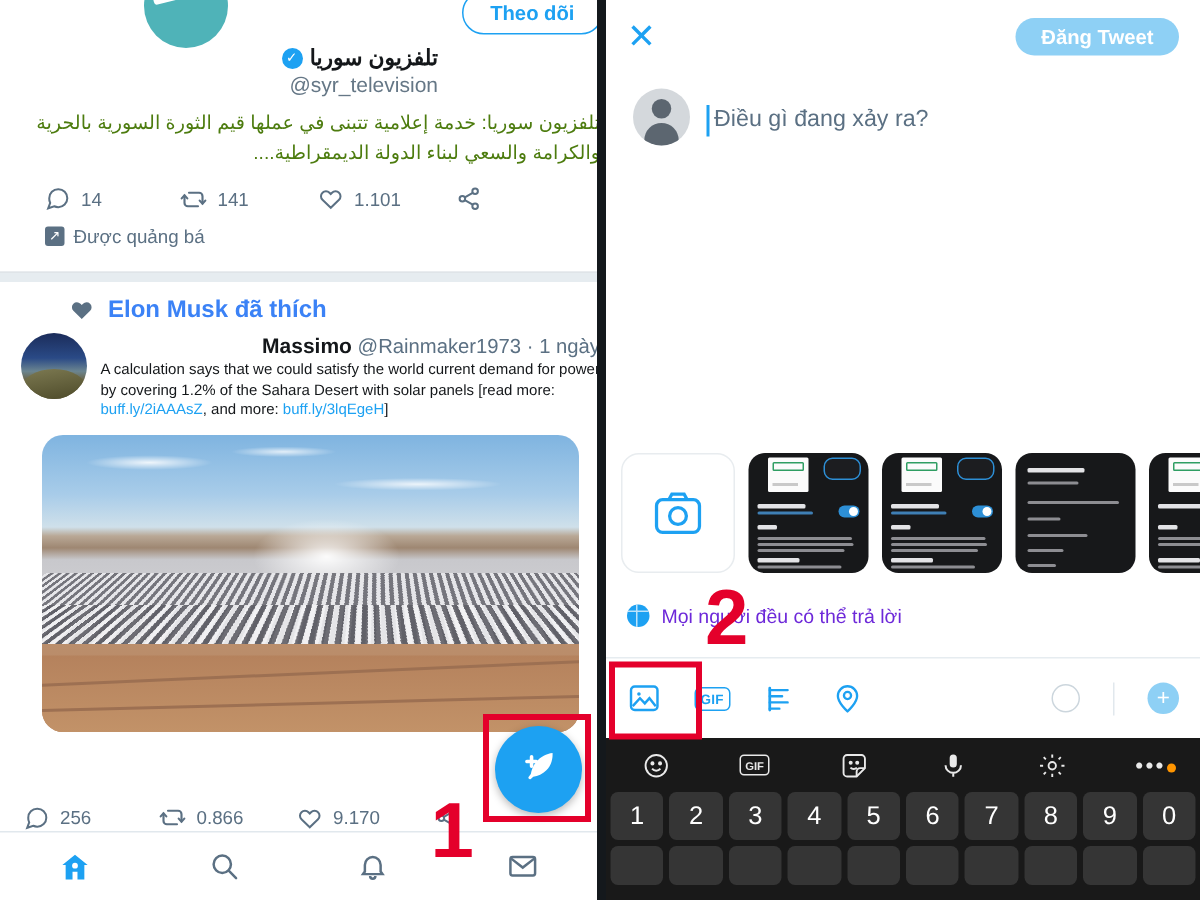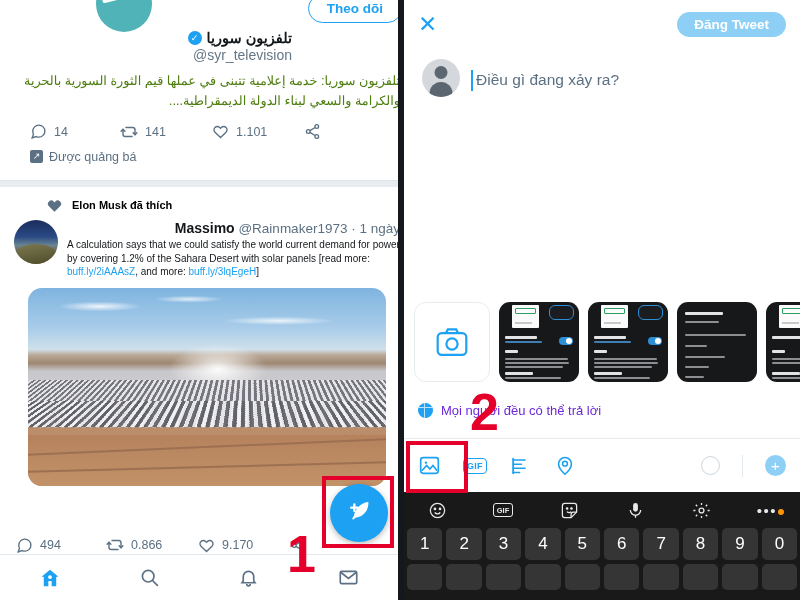--- a/index.html
+++ b/index.html
@@ -71,21 +71,21 @@
     width: 13px; height: 13px; border-radius: 2px; background: #5b7083;
     display: inline-flex; align-items: center; justify-content: center;
     color: #fff; font-size: 9px; line-height: 1;
   }
 
   .divider { height: 7px; background: #e6ecf0; border-top: 1px solid #dfe4e8; }
 
   
   .tweet2 { padding: 10px 14px 0 14px; position: relative; }
   .liked-row { display: flex; align-items: center; gap: 9px; padding-left: 32px; }
-  .liked-text { font-size: 11px; font-weight: bold; color: #000000; }
+  .liked-text { font-size: 16px; font-weight: bold; color: #3b82f6; }
   .t2-main { display: flex; gap: 9px; margin-top: 6px; }
   .t2-avatar {
     width: 44px; height: 44px; min-width: 44px; border-radius: 50%; overflow: hidden;
     background: linear-gradient(#1b2c5a 0%, #2a4a86 38%, #6b8590 58%, #6b6344 72%, #55502f 100%);
     position: relative;
   }
   .t2-avatar::after{
     content:""; position:absolute; left:0; bottom:0; width:100%; height:45%;
     background: linear-gradient(170deg,#7d7a52 0%,#4d4a29 100%);
     border-radius: 50% 50% 0 0 / 70% 70% 0 0;
@@ -382,21 +382,21 @@
         <div class="photo-panels2"></div>
         <div class="photo-ground"></div>
       </div>
     </div>
 
     <div class="actions-row" style="position:absolute; left:0; top:524px; width:398px;">
       <div class="act a1">
         <svg width="17" height="17" viewBox="0 0 24 24" fill="none" stroke="#5b7083" stroke-width="1.9">
           <path d="M21 11.5a8.4 8.4 0 0 1-8.5 8.4 9 9 0 0 1-3.8-.8L3 21l1.9-5.1A8.3 8.3 0 0 1 4 11.5 8.4 8.4 0 0 1 12.5 3 8.4 8.4 0 0 1 21 11.5z"></path>
         </svg>
-        <span>494</span>
+        <span>256</span>
       </div>
       <div class="act a2">
         <svg width="18" height="18" viewBox="0 0 24 24" fill="none" stroke="#5b7083" stroke-width="1.9" stroke-linecap="round">
           <path d="M4 8.5V15a3 3 0 0 0 3 3h9"></path>
             <path d="M1.5 11 4 8.3 6.5 11"></path>
           <path d="M20 15.5V9a3 3 0 0 0-3-3H8"></path>
             <path d="M22.5 13 20 15.7 17.5 13"></path>
         </svg>
         <span>0.866</span>
       </div>

